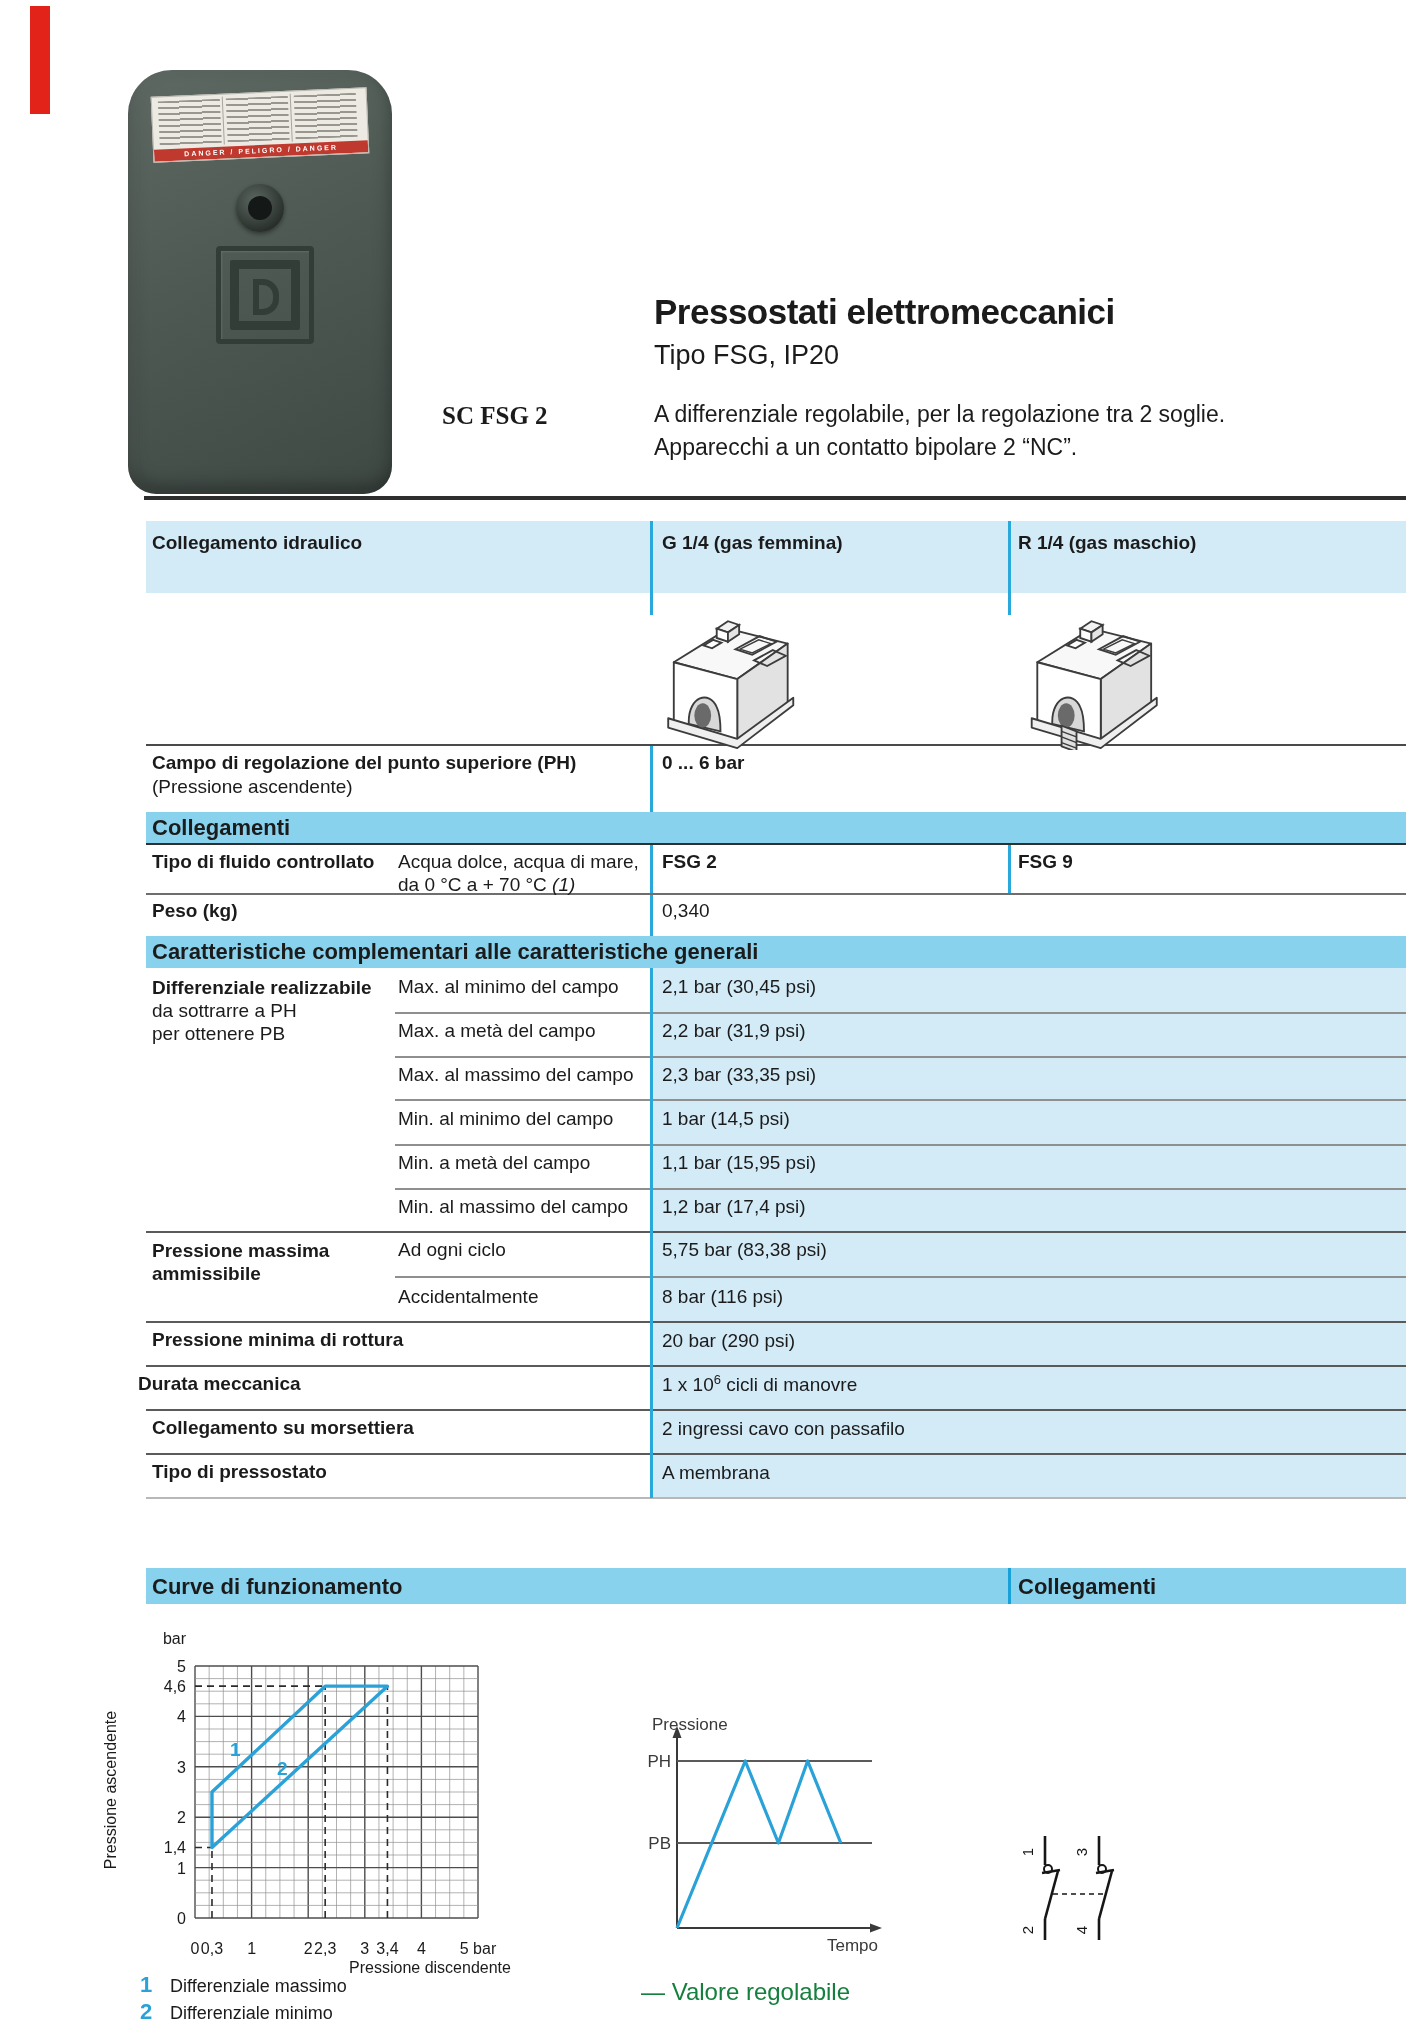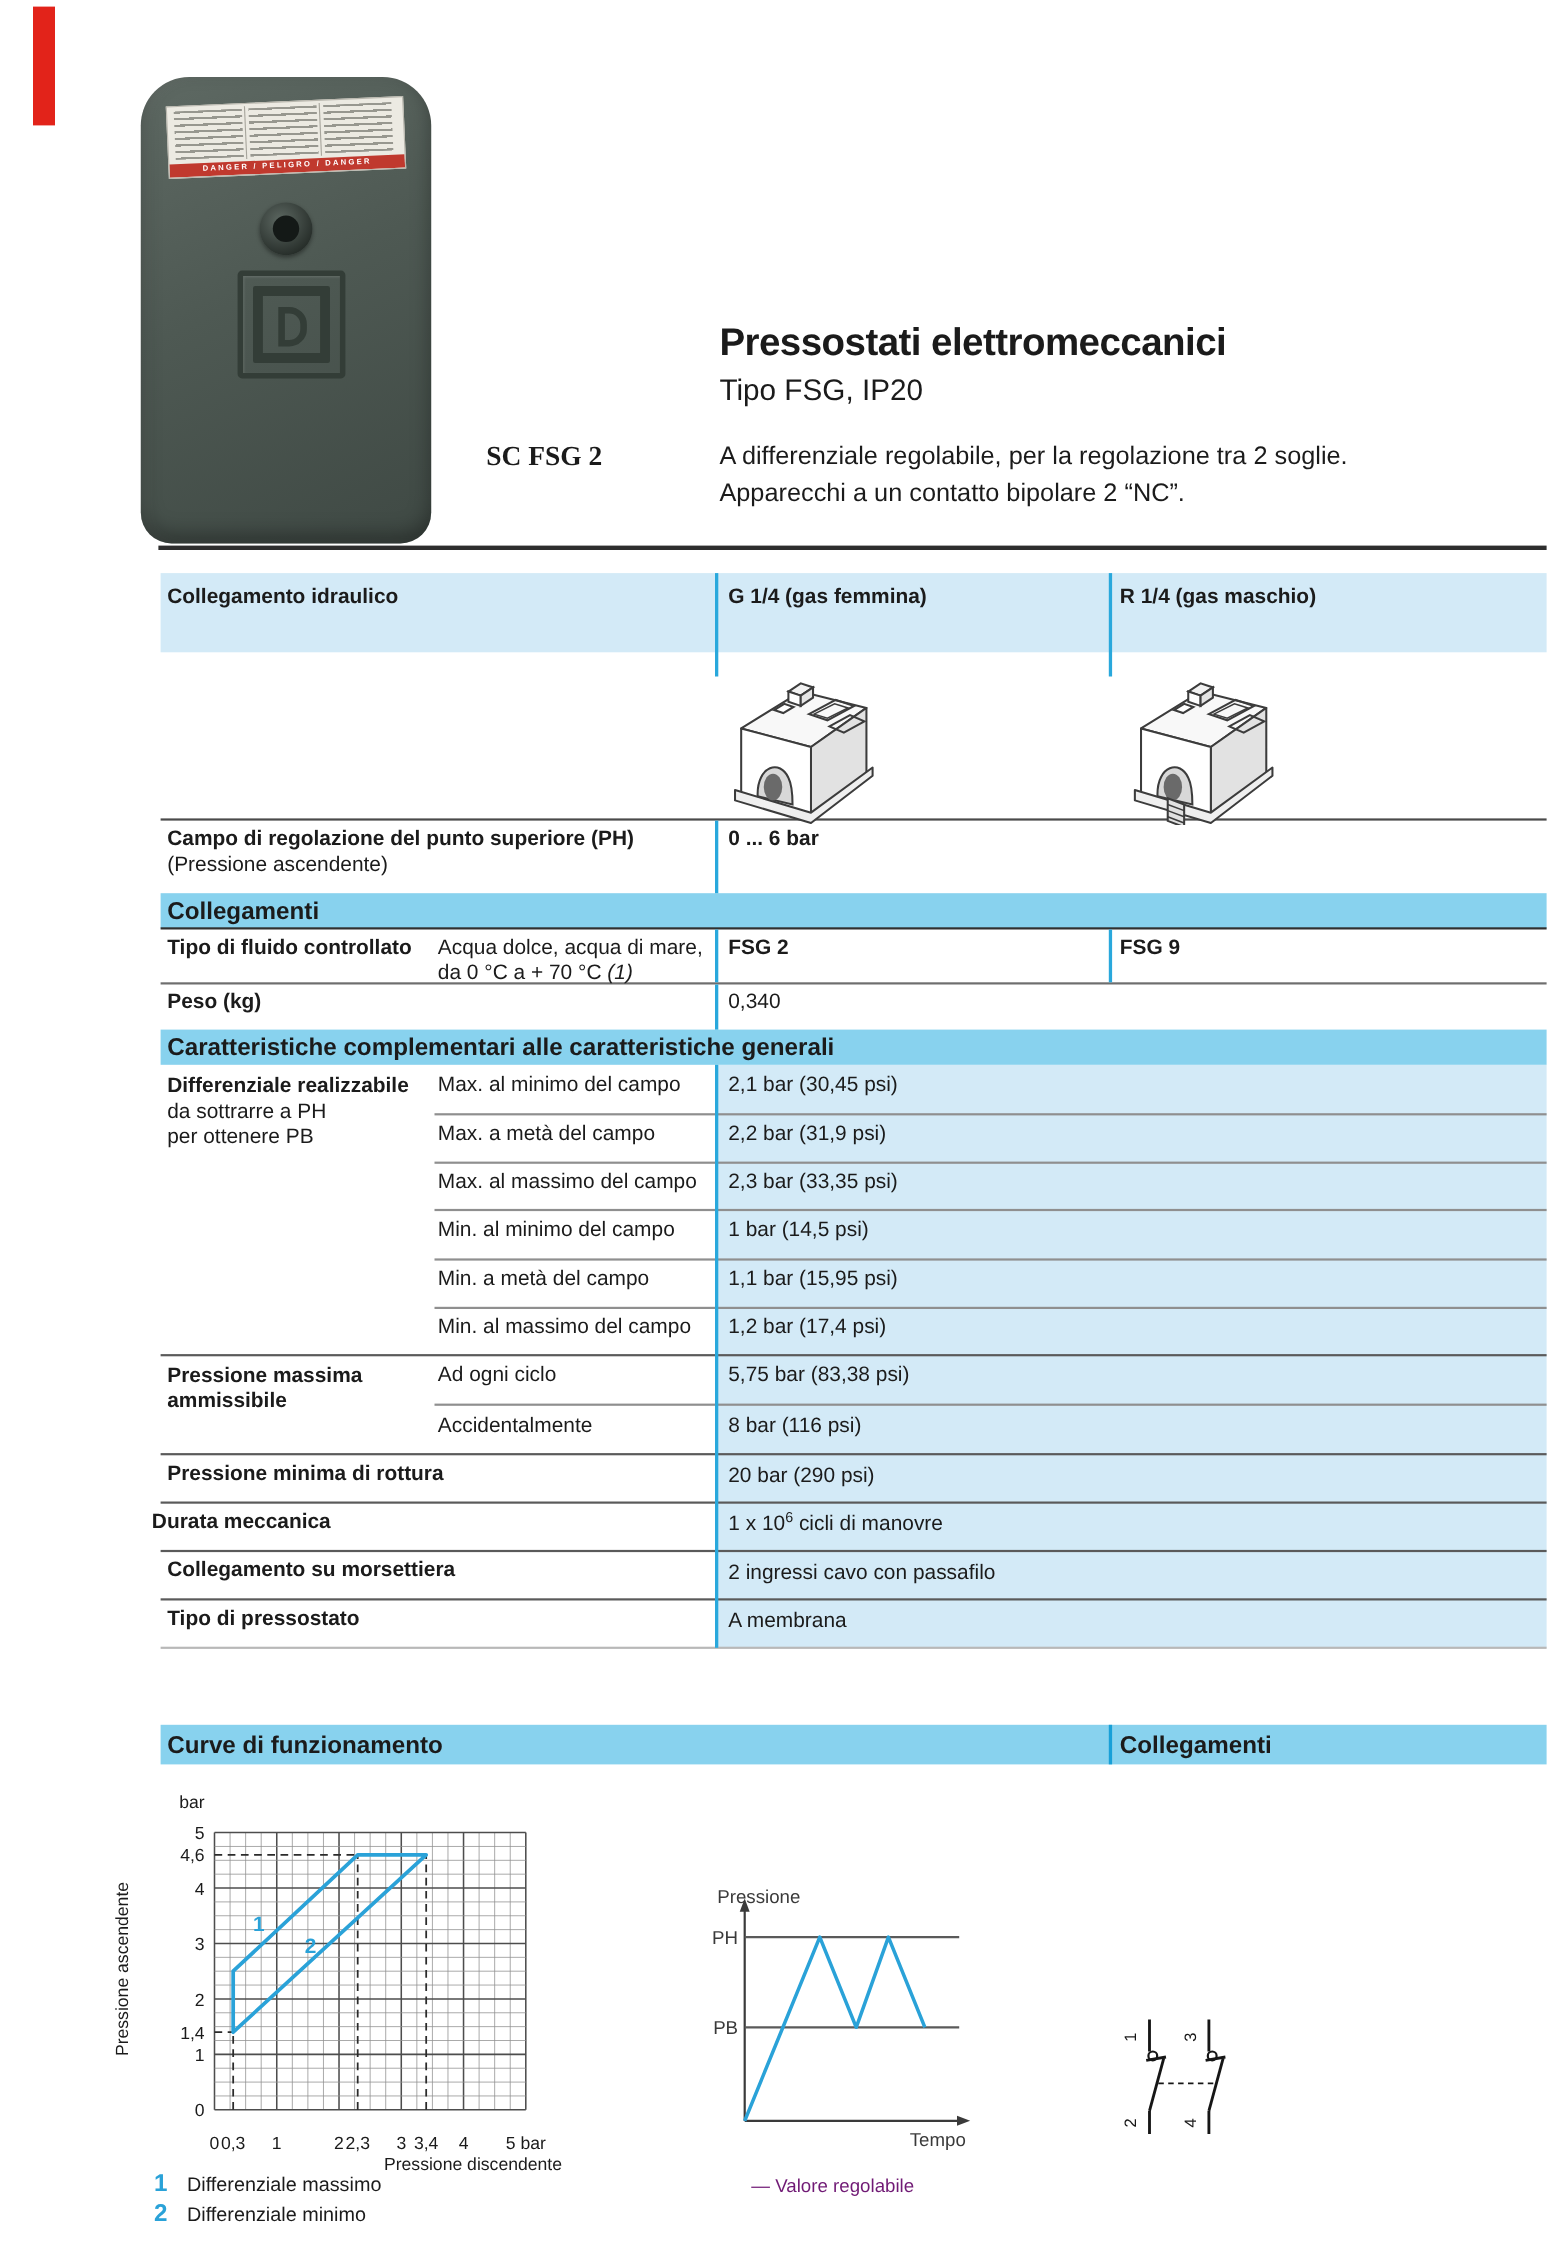--- a/index.html
+++ b/index.html
@@ -305,21 +305,21 @@
       <line x1="47" y1="228" x2="242" y2="228" stroke="#3a3a3a" stroke-width="2"></line>
       <polygon points="252,228 240,223.5 240,232.5" fill="#3a3a3a"></polygon>
       <line x1="47" y1="61" x2="242" y2="61" stroke="#5a5a5a" stroke-width="2"></line>
       <line x1="47" y1="143" x2="242" y2="143" stroke="#5a5a5a" stroke-width="2"></line>
       <polyline points="47,228 115.25,61 148.4,143 177.65,61 210.79999999999998,143" fill="none" stroke="#2aa2d8" stroke-width="3.2" stroke-linejoin="round"></polyline>
       <text x="22" y="30" font-size="17" fill="#3a3a3a">Pressione</text>
       <text x="41" y="67" text-anchor="end" font-size="17" fill="#3a3a3a">PH</text>
       <text x="41" y="149" text-anchor="end" font-size="17" fill="#3a3a3a">PB</text>
       <text x="248" y="251" text-anchor="end" font-size="17" fill="#3a3a3a">Tempo</text>
     </svg>
-  <div class="t" style="left:683px;top:1978px;font-size:17px;color:#701a75">— Valore regolabile</div>
+  <div class="t" style="left:641px;top:1978px;font-size:24px;color:#15803d">— Valore regolabile</div>
 
   <svg class="abs" style="left:1005px;top:1832px" width="130" height="110" viewBox="0 0 130 110">
     <g stroke="#161616" stroke-width="2.6" fill="none">
       <line x1="40" y1="4" x2="40" y2="33"></line>
       <circle cx="43" cy="37" r="4" stroke-width="2"></circle>
       <path d="M37,41 L55,38"></path>
       <path d="M53,39 L40,87"></path>
       <line x1="40" y1="87" x2="40" y2="108"></line>
       <line x1="94" y1="4" x2="94" y2="33"></line>
       <circle cx="97" cy="37" r="4" stroke-width="2"></circle>

